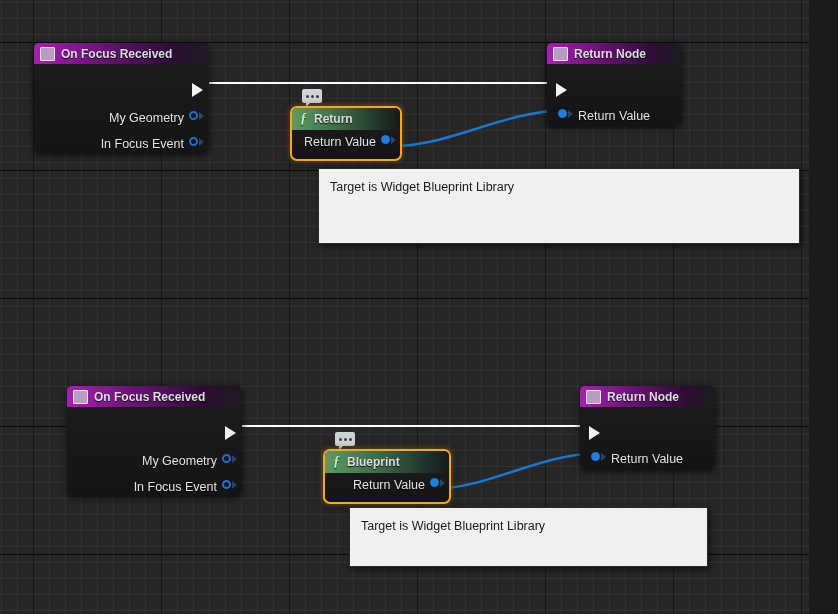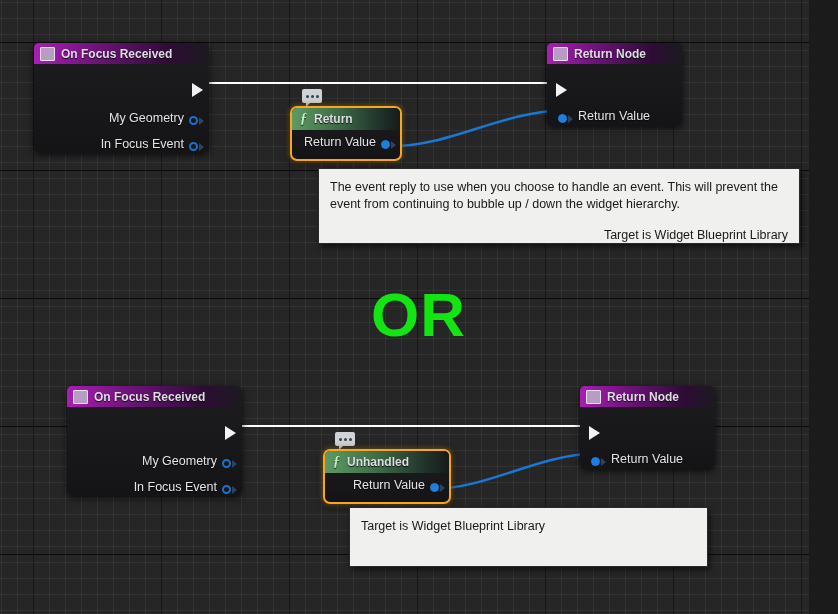--- a/index.html
+++ b/index.html
@@ -82,21 +82,21 @@
   }
   .selected {
     border: 2px solid #f5a623;
     border-radius: 7px;
     box-shadow: 0 0 5px 1px rgba(245,166,35,0.35), 0 2px 8px rgba(0,0,0,0.7);
   }
 
   .pin-row {
     position: absolute;
     display: flex;
-    align-items: flex-end;
+    align-items: flex-start;
     font-size: 12.5px;
     color: #e4e4e6;
     text-shadow: 0 1px 1px rgba(0,0,0,0.8);
     white-space: nowrap;
   }
   .pin-row.right { justify-content: flex-end; }
 
   .pin-label { margin: 0 5px; }
 
   
@@ -264,25 +264,23 @@
         <span class="data-pin">
           <span class="data-dot dot-filled"></span>
             <span class="data-arrow"></span>
         </span>
         <span class="pin-label">Return Value</span>
       </div>
     </div>
   </div>
 
   <div class="tooltip" style="left:318px; top:168px; width:482px; height:76px;">
-    <p>The event reply to use when you choose to handle an event.  This will prevent the event from continuing to bubble up / down the widget hierarchy.</p>
     <p>Target is Widget Blueprint Library</p>
   </div>
 
-  <div class="or-label" style="left:371px; top:284px;">OR</div>
 
   <div class="node" style="left:67px; top:386px; width:175px; height:110px;">
     <div class="node-header header-event">
       <span class="hdr-icon-event"></span>
       <span>On Focus Received</span>
     </div>
     <div class="node-body">
       <div class="pin-row right" style="right:6px; top:19px;">
         <span class="exec-pin"></span>
       </div>
@@ -305,21 +303,21 @@
 
   <div class="comment-bubble" style="left:335px; top:432px;">
     <span class="cb-dot"></span>
       <span class="cb-dot"></span>
       <span class="cb-dot"></span>
   </div>
 
   <div class="node selected" style="left:323px; top:449px; width:128px; height:55px;">
     <div class="node-header header-func" style="height:22px;">
       <span class="hdr-icon-func">ƒ</span>
-      <span>Unhandled</span>
+      <span>Blueprint</span>
     </div>
     <div class="node-body">
       <div class="pin-row right" style="right:4px; top:5px;">
         <span class="pin-label">Return Value</span>
         <span class="data-pin">
           <span class="data-dot dot-filled"></span>
             <span class="data-arrow"></span>
         </span>
       </div>
     </div>

